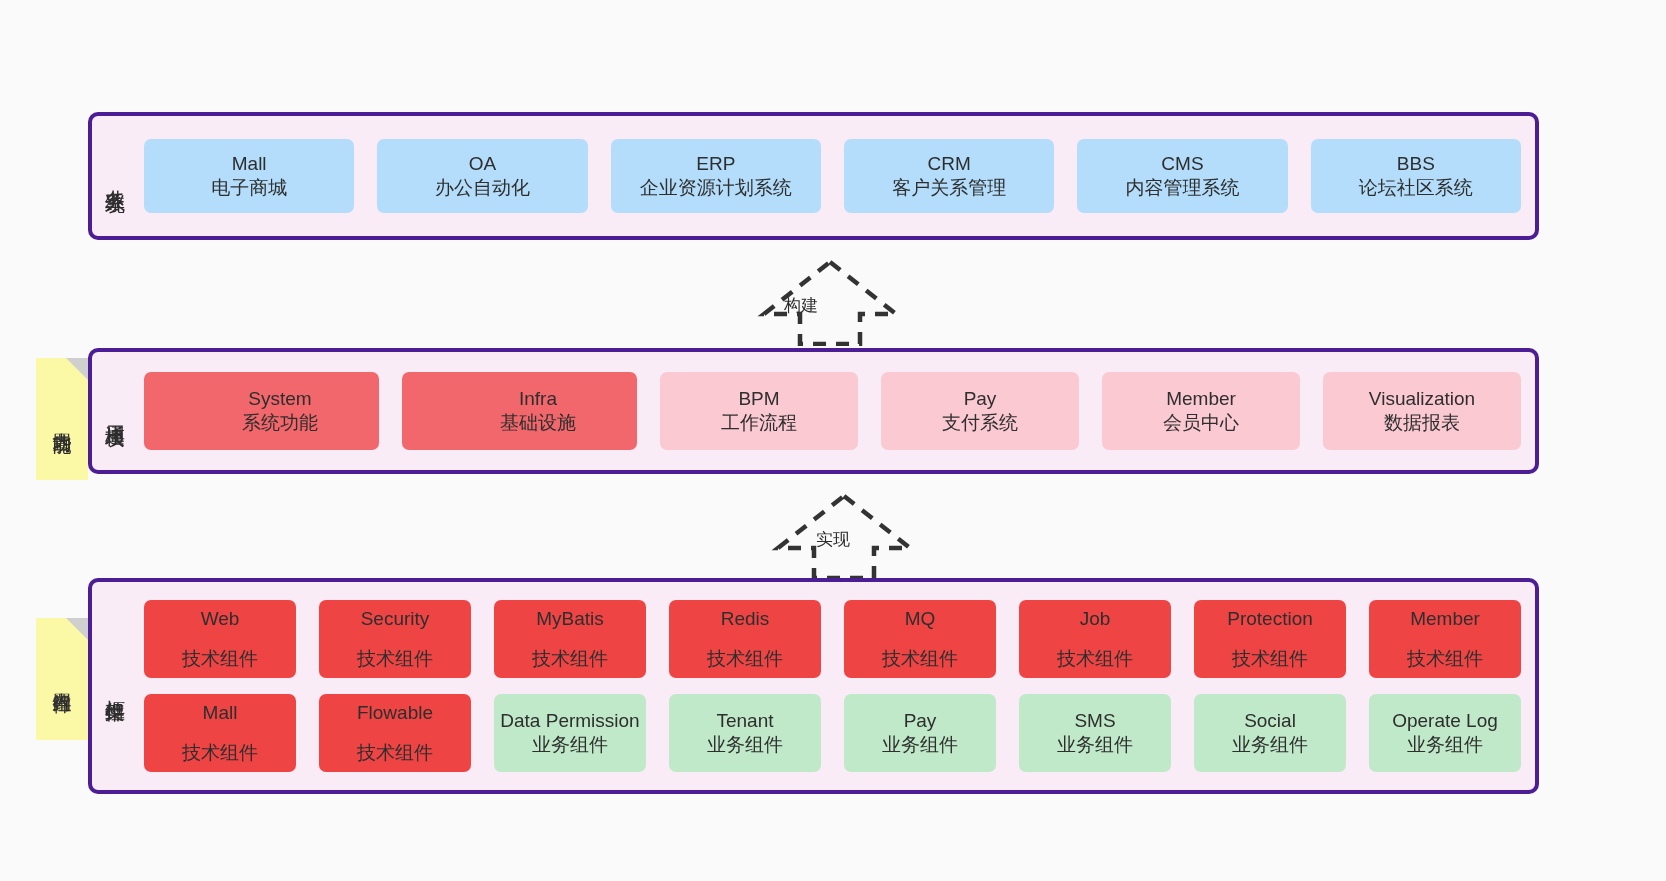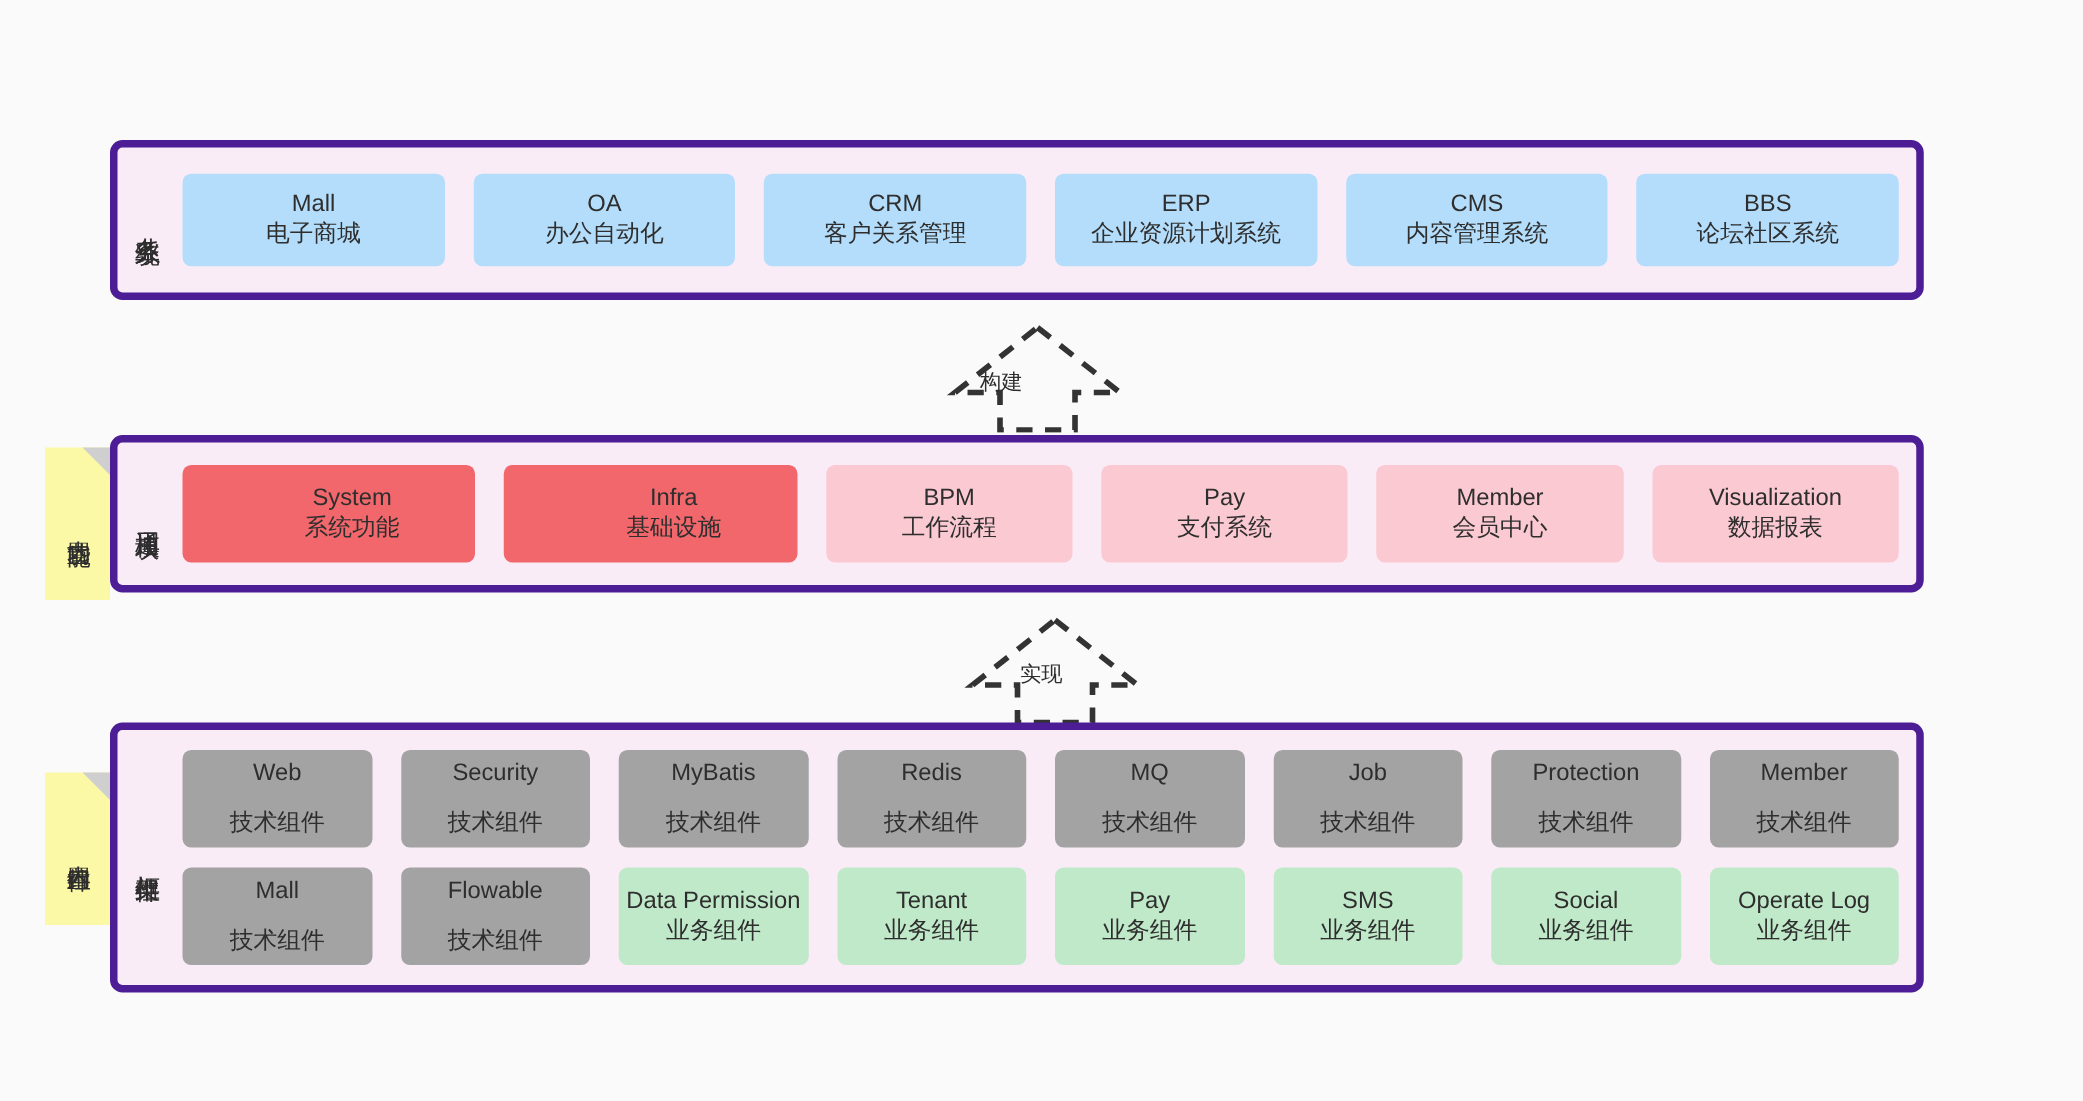--- a/index.html
+++ b/index.html
@@ -14,21 +14,21 @@
     font-family: "Liberation Sans", "DejaVu Sans", sans-serif;
     overflow: hidden;
     color: #333333;
   }
 
   
   .layer {
     position: absolute;
     box-sizing: border-box;
     background: #f9ecf6;
-    border: 6px solid #4c1d95;
+    border: 4px solid #4c1d95;
     border-radius: 10px;
     display: flex;
     align-items: stretch;
     z-index: 3;
   }
   .layer-title {
     flex: 0 0 auto;
     width: 46px;
     display: flex;
     align-items: center;
@@ -71,21 +71,21 @@
     color: #2e2e2e;
     padding: 6px 4px;
     user-select: none;
   }
   .card .en { display: block; }
   .card .cn { display: block; }
 
   .card.blue        { background: #b3ddfa; }
   .card.red         { background: #f1676b; padding-left: 41px; }
   .card.pink        { background: #fbc9d2; }
-  .card.green       { background: #a3a3a3; gap: 16px; }
+  .card.green       { background: #ef4444; gap: 16px; }
   .card.greenlight  { background: #c0e9c9; }
 
   
   #layer-business { left: 88px;  top: 112px; width: 1451px; height: 128px; }
   #layer-common   { left: 88px;  top: 348px; width: 1451px; height: 126px; }
   #layer-framework{ left: 88px;  top: 578px; width: 1451px; height: 216px; }
 
   #layer-business .row  { height: 74px; }
   #layer-common .row    { height: 78px; }
   #layer-framework .row { height: 78px; }
@@ -148,26 +148,26 @@
     <div class="row">
       <div class="card blue">
         <span class="en">Mall</span>
         <span class="cn">电子商城</span>
       </div>
       <div class="card blue">
         <span class="en">OA</span>
         <span class="cn">办公自动化</span>
       </div>
       <div class="card blue">
+        <span class="en">ERP</span>
+        <span class="cn">企业资源计划系统</span>
+      </div>
+      <div class="card blue">
         <span class="en">CRM</span>
         <span class="cn">客户关系管理</span>
-      </div>
-      <div class="card blue">
-        <span class="en">ERP</span>
-        <span class="cn">企业资源计划系统</span>
       </div>
       <div class="card blue">
         <span class="en">CMS</span>
         <span class="cn">内容管理系统</span>
       </div>
       <div class="card blue">
         <span class="en">BBS</span>
         <span class="cn">论坛社区系统</span>
       </div>
     </div>

